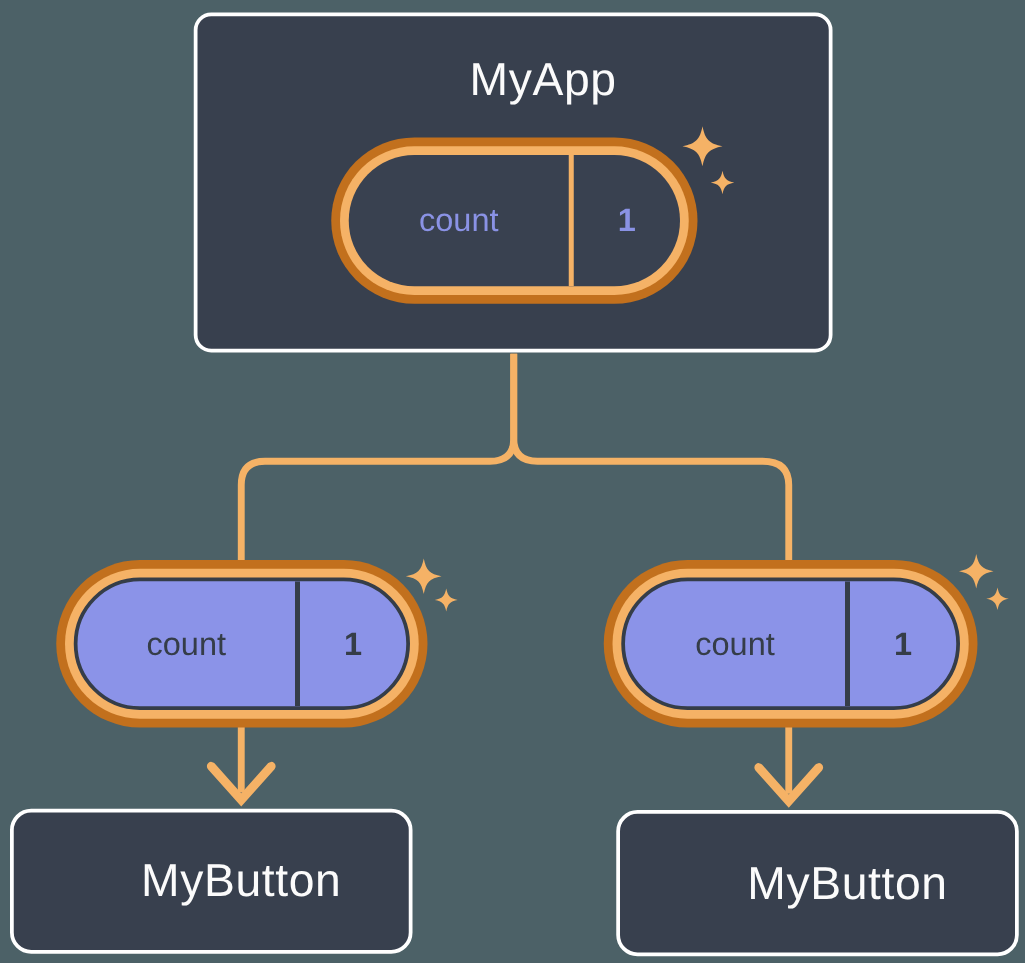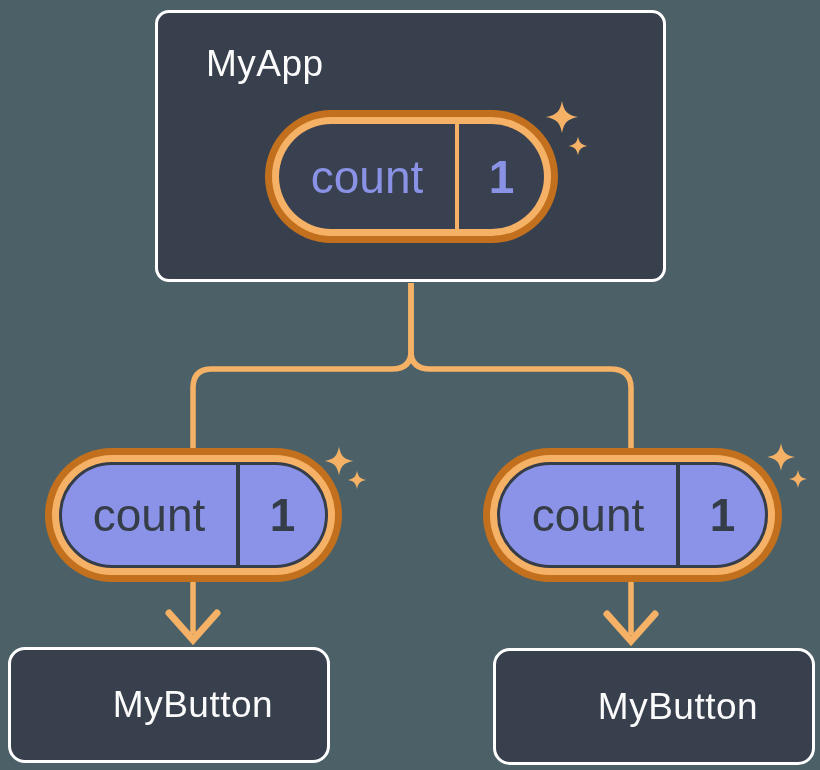--- a/index.html
+++ b/index.html
@@ -20,20 +20,21 @@
   
   .node {
     position:absolute;
     background:#38404E;
     border:3px solid #FFFFFF;
     border-radius:14px;
     box-sizing:border-box;
     color:#FFFFFF;
   }
   .node-title {
+    text-align:center;
     font-size:37px;
     letter-spacing:0.5px;
     color:#FBFBFB;
     margin-left:48px;
   }
   .node.root { left:155px; top:10px; width:511px; height:272px; }
   .node.root .node-title { padding-top:30px; }
   .node.leaf {
     display:flex; align-items:center; justify-content:center;border-radius:17px;
   }
@@ -55,21 +56,21 @@
     height:100%;
     box-sizing:border-box;
   }
   .pill-core {
     border-radius:999px;
     height:100%;
     display:flex;
     align-items:stretch;
     overflow:hidden;
     box-sizing:border-box;
-    font-size:46px;
+    font-size:26px;
   }
   .pill-core.dark {              
     background:#394150;
     color:#8A92E5;
   }
   .pill-core.lav {               
     background:#8B93E8;
     border:3px solid #353D48;
     color:#353D48;
   }

